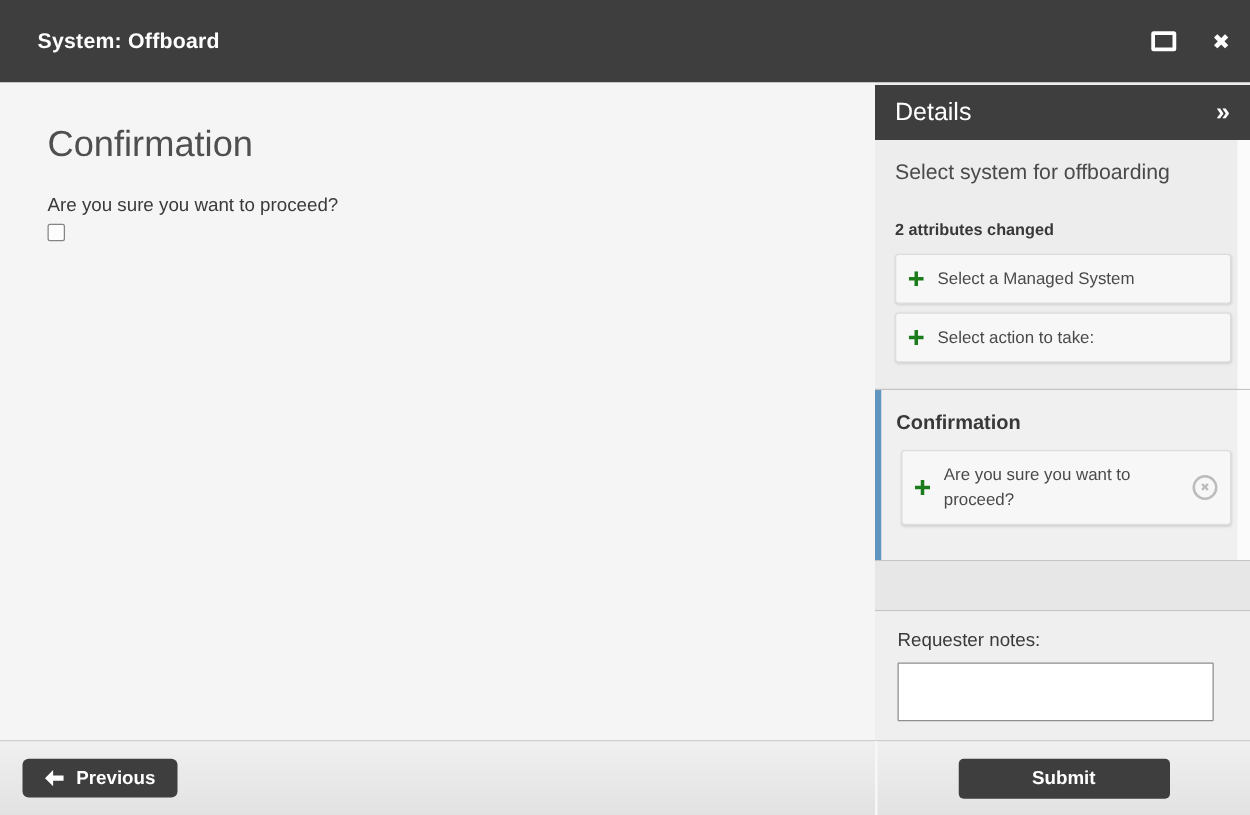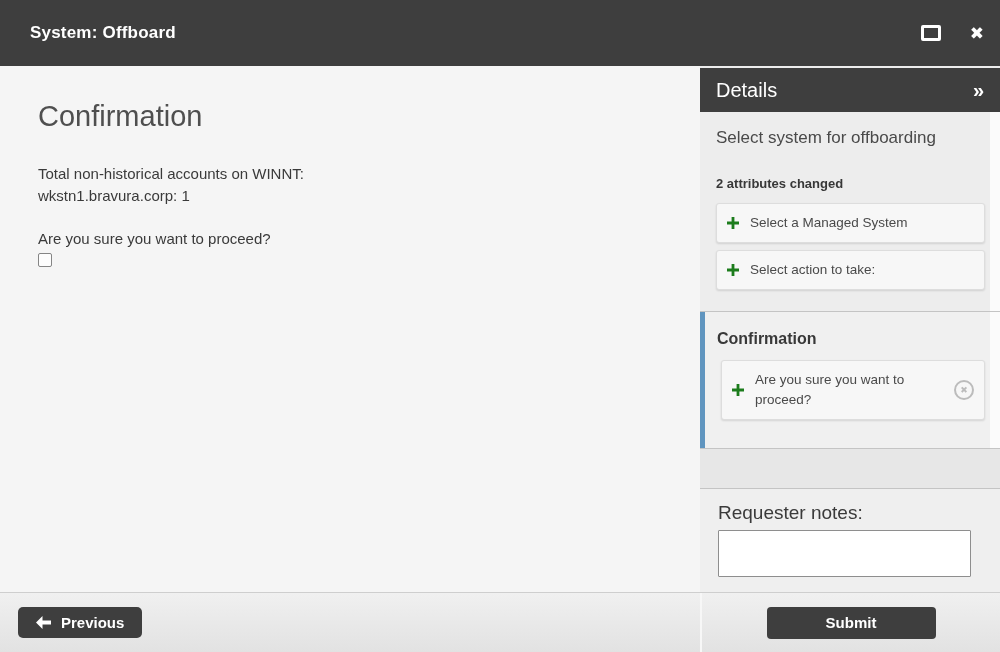--- a/index.html
+++ b/index.html
@@ -51,21 +51,21 @@
   .sec2 .sec-title { font-size:16px; font-weight:bold; color:#383838; line-height:22px; margin-bottom:10px; }
   .sec2 .card { min-height:60px; margin:0 5px 0 4px; }
   .sec2 .card-label { max-width:170px; }
   .remove-icon { margin-left:auto; width:20px; height:20px; border:2px solid #bcbcbc; border-radius:50%;
                  display:flex; align-items:center; justify-content:center; color:#bcbcbc; font-size:9px;
                  font-weight:bold; flex:0 0 auto; cursor:pointer; }
 
   .gray-band { height:40px; flex:0 0 auto; background:#e7e7e7; border-bottom:1px solid #c4c4c4; }
 
   .notes { flex:1 1 auto; background:#efefef; padding:15px 0 0 18px; }
-  .notes label { display:block; font-size:19px; color:#3a3a3a; line-height:18px; }
+  .notes label { display:block; font-size:15px; color:#3a3a3a; line-height:18px; }
   .notes textarea { display:block; margin-top:8px; width:253px; height:47px; background:#fff;
                     border:1px solid #8e8e8e; border-radius:1px; resize:none; font-family:inherit; font-size:14px; padding:4px 6px; }
 
   
   .footer { height:60px; flex:0 0 auto; display:flex; background:linear-gradient(180deg,#f0f0f0,#e2e2e2);
             border-top:1px solid #cecece; }
   .footer-main { flex:1 1 auto; display:flex; align-items:center; }
   .footer-sidebar { width:300px; flex:0 0 300px; display:flex; align-items:center; justify-content:center;
                     border-left:2px solid #f7f7f7; }
   .btn { background:#3e3e3e; color:#fff; border:none; border-radius:5px; font-family:inherit;
@@ -85,24 +85,20 @@
           <span class="max-box"></span>
         </span>
       <span class="close-x">✖</span>
     </div>
   </div>
 
   <div class="content">
 
     <div class="main">
       <h1>Confirmation</h1>
-      <div class="summary">
-        <span>Total non-historical accounts on WINNT:</span>
-        <span>wkstn1.bravura.corp: 1</span>
-      </div>
       <p class="question">Are you sure you want to proceed?</p>
       <span class="checkbox"></span>
     </div>
 
     <div class="sidebar">
 
       <div class="details-header">
         <span class="dtitle">Details</span>
         <span class="collapse">»</span>
       </div>

